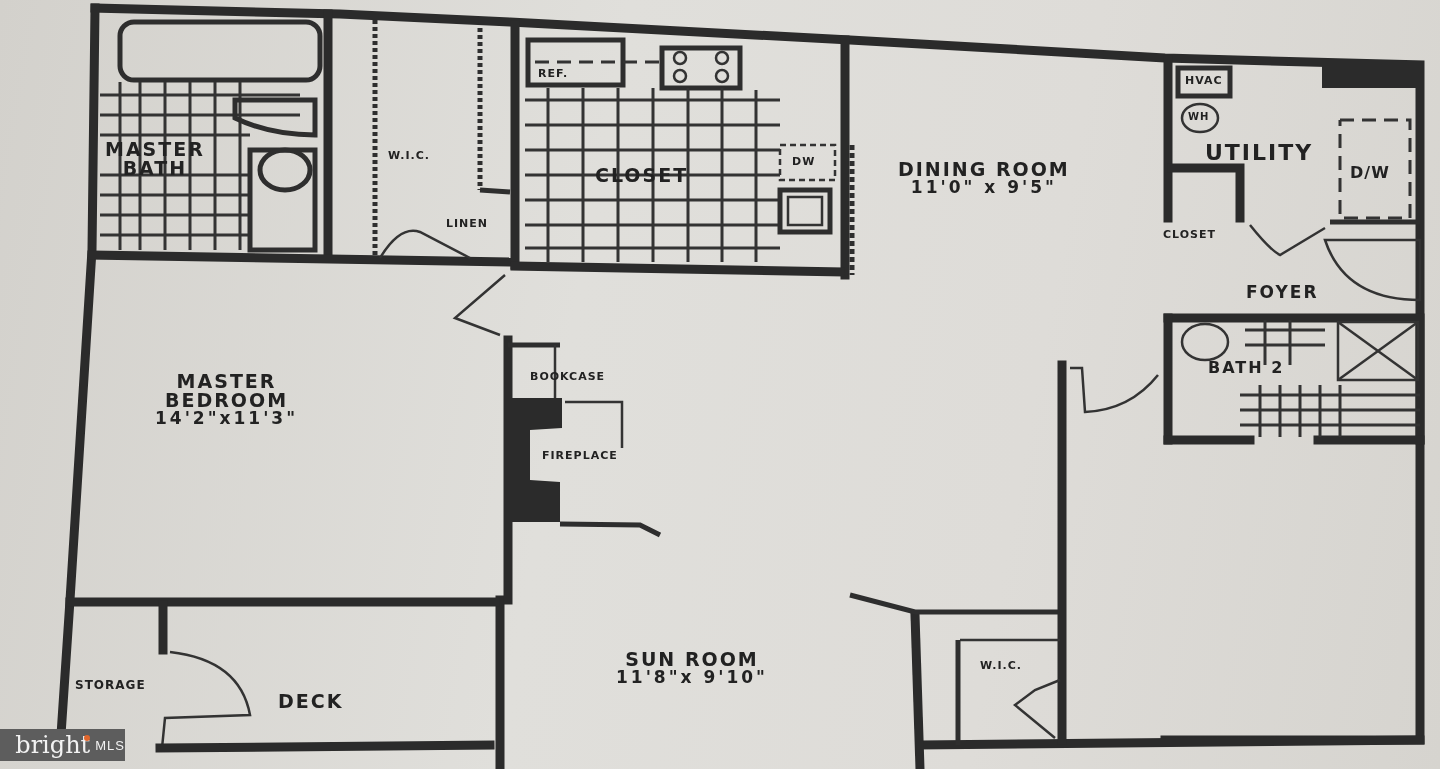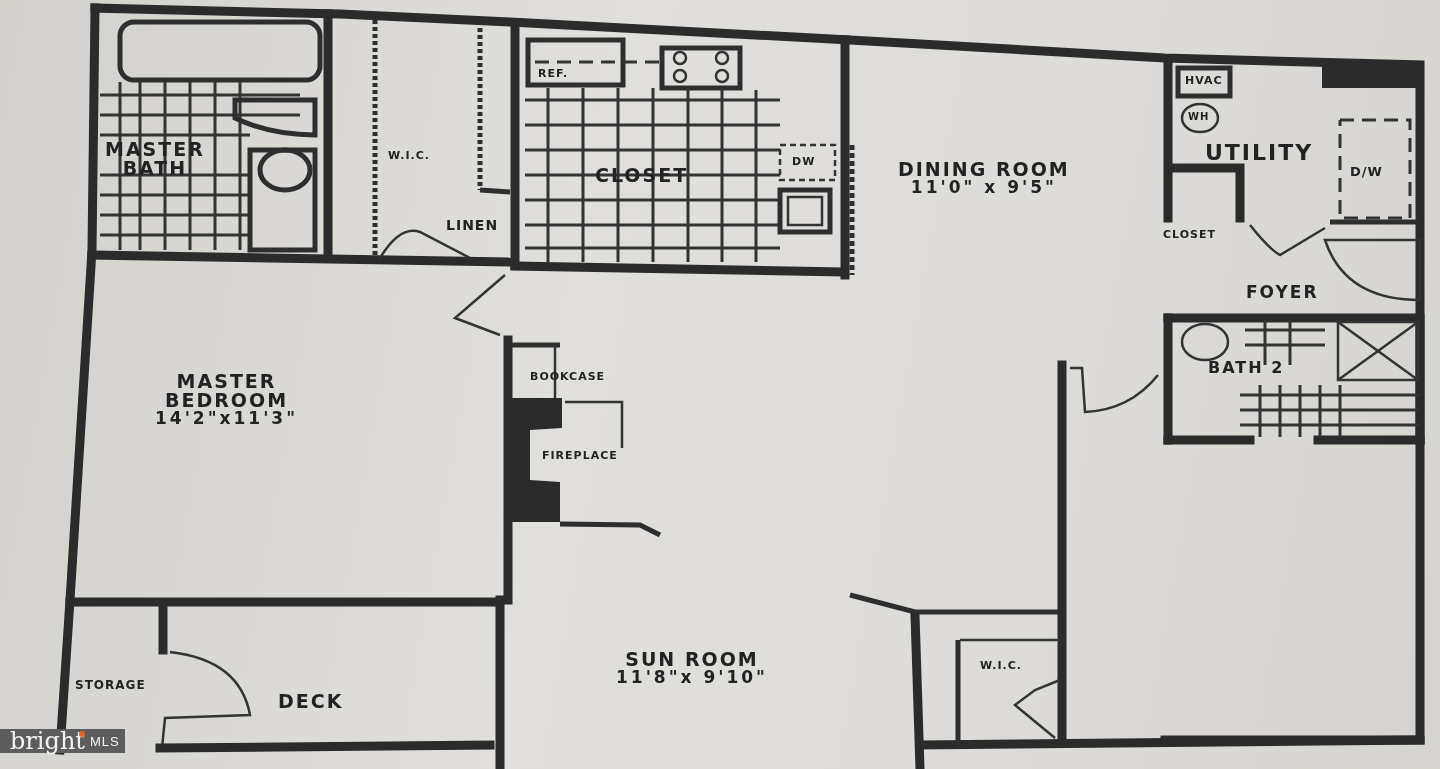--- a/index.html
+++ b/index.html
@@ -10,21 +10,21 @@
   .wallT { stroke:#2e2e2e; stroke-width:5; fill:none; }
   .thin { stroke:#333; stroke-width:2.5; fill:none; }
   .dash { stroke:#333; stroke-width:3; fill:none; stroke-dasharray:14 8; }
   .tile { stroke:#333; stroke-width:3; fill:none; }
   .fill { fill:#2b2b2b; }
   .lbl { position:absolute; color:#222; font-family:"DejaVu Sans", sans-serif; font-weight:bold; text-align:center; letter-spacing:2px; line-height:1.0; white-space:nowrap; }
   .lbl .n { font-size:19px; display:block; }
   .lbl .d { font-size:17px; display:block; letter-spacing:3px; }
   .sm { font-size:11px; letter-spacing:1px; }
   .md { font-size:14px; }
-  .logo { position:absolute; left:0; top:729px; width:125px; height:24px; background:#5d5d5d; color:#f2f2f2; display:flex; align-items:center; padding-left:10px; box-sizing:border-box; }
+  .logo { position:absolute; left:0; top:729px; width:125px; height:32px; background:#5d5d5d; color:#f2f2f2; display:flex; align-items:center; padding-left:10px; box-sizing:border-box;justify-content:flex-end; }
   .logo .b { font-family:"DejaVu Serif", serif; font-size:24px; }
   .logo .dot { display:inline-block; width:6px; height:6px; border-radius:50%; background:#e0662c; margin-left:-6px; margin-top:-14px; }
   .logo .m { font-family:"Liberation Sans", sans-serif; font-size:13px; margin-left:5px; letter-spacing:1px; }
 </style>
 </head>
 <body>
 
 <div id="stage">
 <svg width="1440" height="769" viewBox="0 0 1440 769">
 
@@ -146,34 +146,34 @@
         <line x1="1290" y1="320" x2="1290" y2="365"></line>
   </g>
   <path class="thin" d="M1070,368 L1082,368 L1085,412 Q1130,410 1158,375"></path>
 </svg>
 
 <div class="lbl" style="left:105px;top:140px;">
   <span class="n">MASTER</span>
   <span class="n">BATH</span>
 </div>
 <div class="lbl sm" style="left:388px;top:150px;">W.I.C.</div>
-<div class="lbl sm" style="left:430px;top:218px;font-size:14px;padding-left:16px;">LINEN</div>
+<div class="lbl sm" style="left:430px;top:218px;font-size:11px;padding-left:16px;">LINEN</div>
 <div class="lbl sm" style="left:538px;top:68px;">REF.</div>
 <div class="lbl sm" style="left:792px;top:156px;">DW</div>
 <div class="lbl" style="left:595px;top:166px;">
       <span class="n">CLOSET</span>
     </div>
 <div class="lbl" style="left:898px;top:160px;">
   <span class="n">DINING ROOM</span>
   <span class="d">11'0" x 9'5"</span>
 </div>
 <div class="lbl sm" style="left:1185px;top:75px;">HVAC</div>
 <div class="lbl sm" style="left:1188px;top:112px;font-size:10px;">WH</div>
 <div class="lbl md" style="left:1205px;top:142px;font-size:22px;">UTILITY</div>
-<div class="lbl sm" style="left:1350px;top:165px;font-size:13px;">D/W</div>
+<div class="lbl sm" style="left:1350px;top:165px;font-size:16px;">D/W</div>
 <div class="lbl sm" style="left:1163px;top:229px;">CLOSET</div>
 <div class="lbl md" style="left:1246px;top:284px;font-size:17px;">FOYER</div>
 <div class="lbl" style="left:155px;top:372px;">
   <span class="n">MASTER</span>
   <span class="n">BEDROOM</span>
   <span class="d">14'2"x11'3"</span>
 </div>
 <div class="lbl sm" style="left:530px;top:371px;">BOOKCASE</div>
 <div class="lbl sm" style="left:542px;top:450px;">FIREPLACE</div>
 <div class="lbl md" style="left:1208px;top:360px;font-size:16px;">BATH 2</div>

